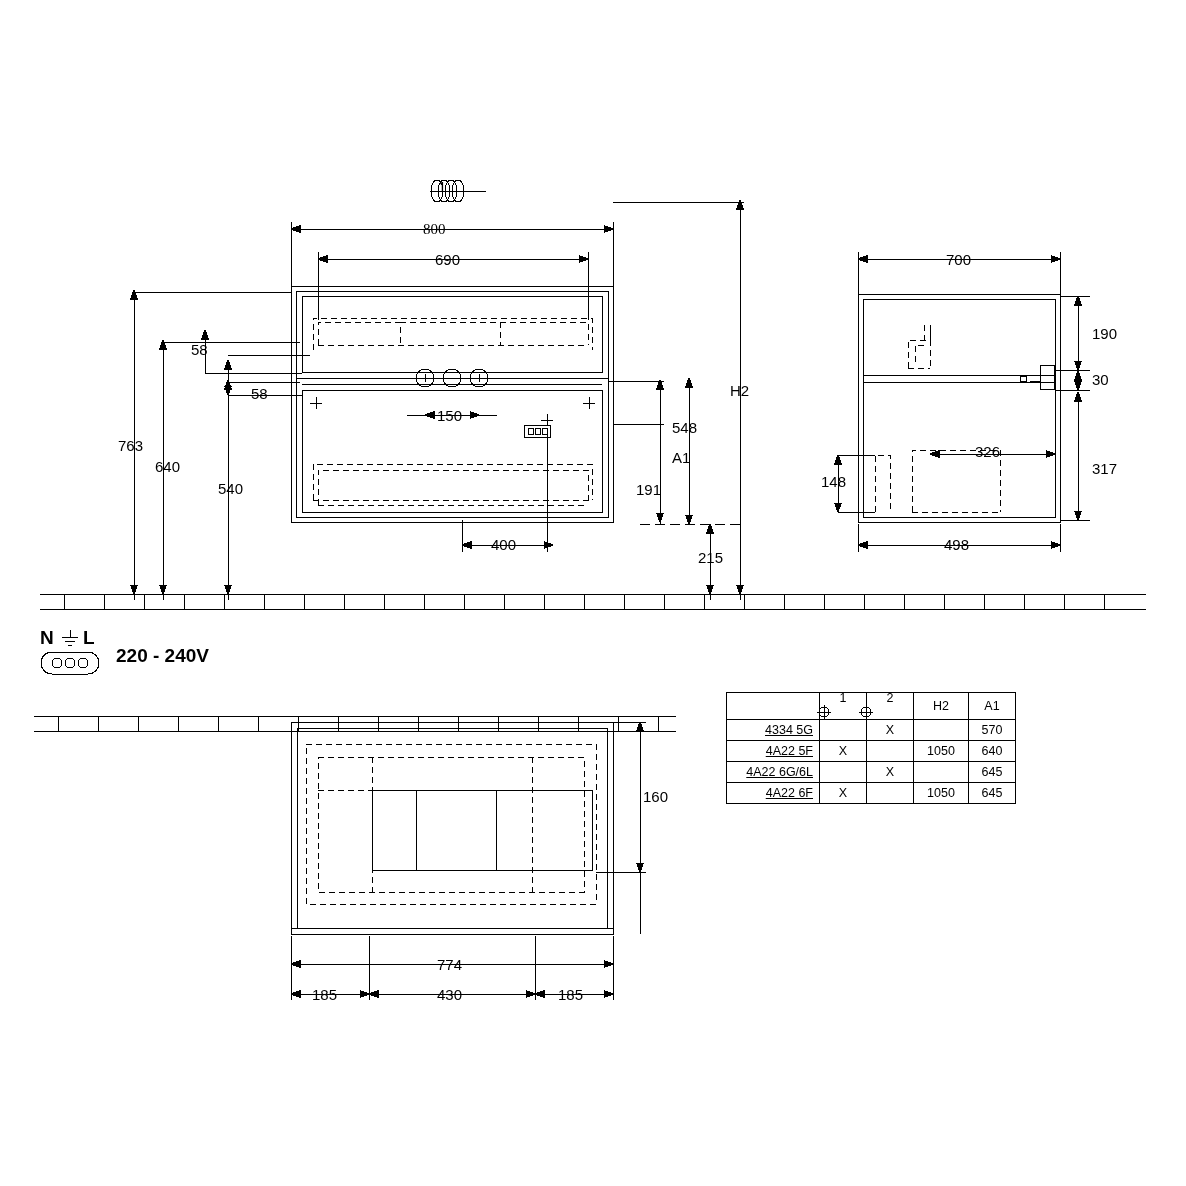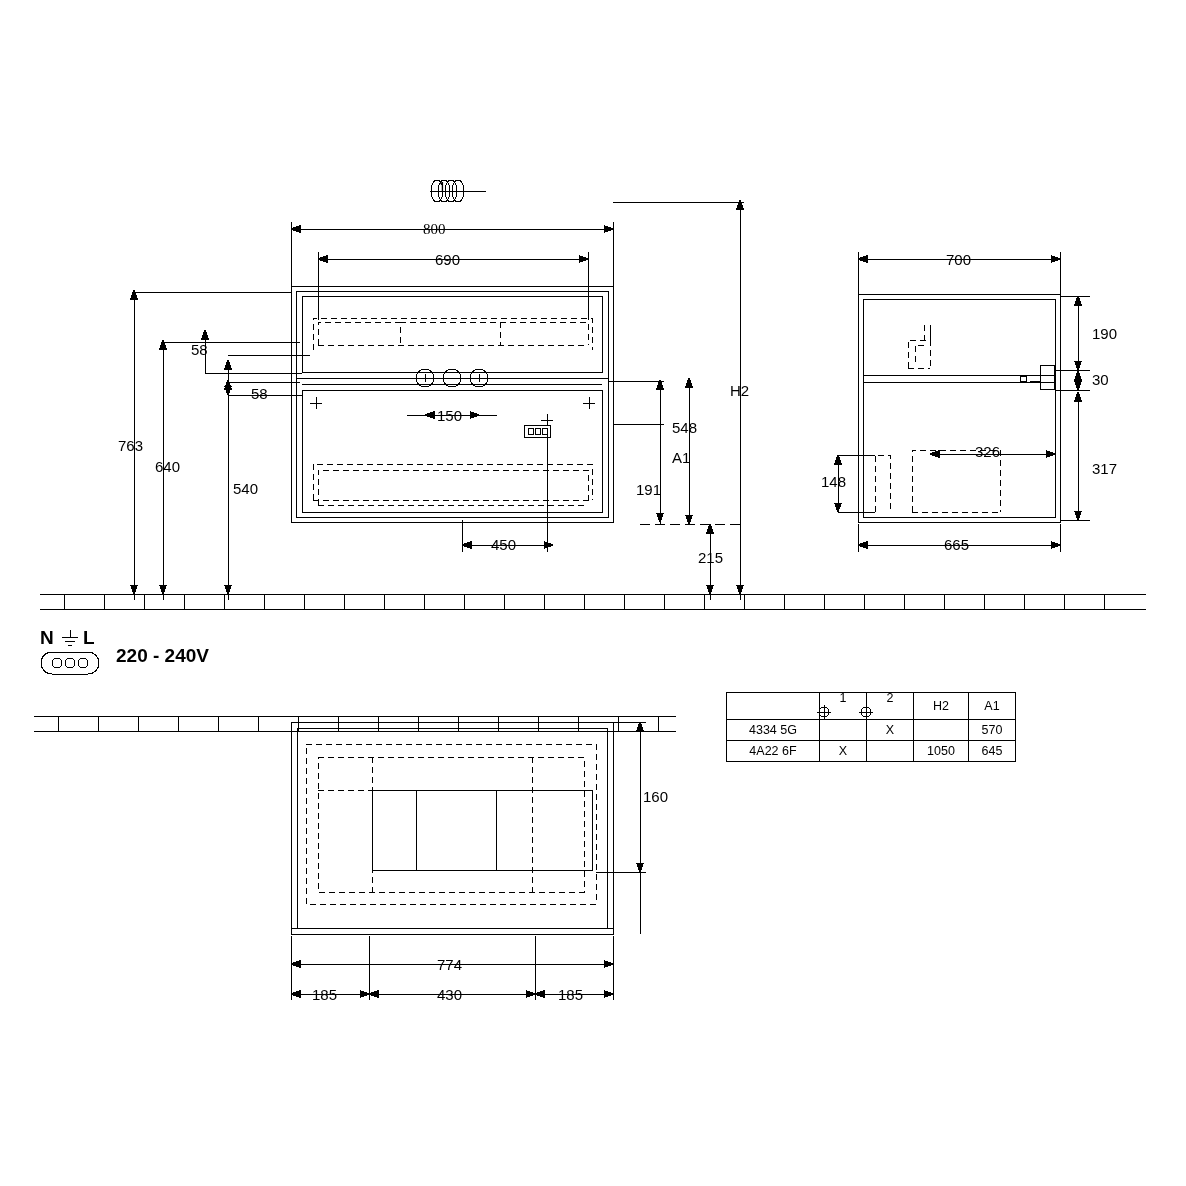--- a/index.html
+++ b/index.html
@@ -3,21 +3,21 @@
 <meta charset="utf-8">
 <style>
   html,body{margin:0;padding:0;background:#ffffff;}
   body{width:1186px;height:1186px;font-family:"Liberation Sans",sans-serif;color:#000;}
   #sheet{position:relative;width:1186px;height:1186px;overflow:hidden;}
   svg{position:absolute;left:0;top:0;}
   .lbl{position:absolute;font-size:15px;line-height:1;white-space:nowrap;}
   .lbl.big{font-size:19px;font-weight:600;}
   table.spec{position:absolute;border-collapse:collapse;font-size:12.5px;}
   table.spec td,table.spec th{border:1px solid #000;padding:2px 6px;font-weight:normal;text-align:center;height:16px;}
-  table.spec td.nm{text-align:center;width:80px;}
+  table.spec td.nm{text-align:right;width:80px;text-decoration:underline;}
   table.spec td.val{width:34px;}
   table.spec th{height:22px;}
 </style>
 </head>
 <body>
 
 <div id="sheet">
 
 <svg width="1186" height="1186" viewBox="0 0 1186 1186">
   <g fill="none" stroke="#000" stroke-width="1" shape-rendering="crispEdges">
@@ -282,35 +282,35 @@
 </svg>
 
 <div class="lbl" style="left:438px;top:179px;">1</div>
 <div class="lbl" style="left:423px;top:222px;font-family:Liberation Serif, serif;">800</div>
 <div class="lbl" style="left:435px;top:252px;">690</div>
 <div class="lbl" style="left:191px;top:342px;">58</div>
 <div class="lbl" style="left:251px;top:386px;">58</div>
 <div class="lbl" style="left:437px;top:408px;">150</div>
 <div class="lbl" style="left:118px;top:438px;">763</div>
 <div class="lbl" style="left:155px;top:459px;">640</div>
-<div class="lbl" style="left:218px;top:481px;margin-left:15px;">540</div>
-<div class="lbl" style="left:491px;top:537px;">450</div>
+<div class="lbl" style="left:218px;top:481px;">540</div>
+<div class="lbl" style="left:491px;top:537px;">400</div>
 <div class="lbl" style="left:672px;top:420px;">548</div>
 <div class="lbl" style="left:636px;top:482px;">191</div>
 <div class="lbl" style="left:698px;top:550px;">215</div>
 <div class="lbl" style="left:730px;top:383px;">H2</div>
 <div class="lbl" style="left:672px;top:450px;">A1</div>
 
 <div class="lbl" style="left:946px;top:252px;">700</div>
 <div class="lbl" style="left:1092px;top:326px;">190</div>
 <div class="lbl" style="left:1092px;top:372px;">30</div>
 <div class="lbl" style="left:1092px;top:461px;">317</div>
 <div class="lbl" style="left:975px;top:444px;">326</div>
 <div class="lbl" style="left:821px;top:474px;">148</div>
-<div class="lbl" style="left:944px;top:537px;">665</div>
+<div class="lbl" style="left:944px;top:537px;">498</div>
 
 <div class="lbl" style="left:643px;top:789px;">160</div>
 <div class="lbl" style="left:437px;top:957px;">774</div>
 <div class="lbl" style="left:312px;top:987px;">185</div>
 <div class="lbl" style="left:437px;top:987px;">430</div>
 <div class="lbl" style="left:558px;top:987px;">185</div>
 
 <div class="lbl big" style="left:40px;top:628px;">N</div>
 <div class="lbl big" style="left:83px;top:628px;">L</div>
 <div class="lbl big" style="left:116px;top:646px;">220 - 240V</div>
@@ -327,20 +327,34 @@
   </thead>
   <tbody>
     <tr>
       <td class="nm">4334 5G</td>
       <td class="val"></td>
       <td class="val">X</td>
       <td class="val"></td>
       <td class="val">570</td>
     </tr>
     <tr>
+      <td class="nm">4A22 5F</td>
+      <td class="val">X</td>
+      <td class="val"></td>
+      <td class="val">1050</td>
+      <td class="val">640</td>
+    </tr>
+    <tr>
+      <td class="nm">4A22 6G/6L</td>
+      <td class="val"></td>
+      <td class="val">X</td>
+      <td class="val"></td>
+      <td class="val">645</td>
+    </tr>
+    <tr>
       <td class="nm">4A22 6F</td>
       <td class="val">X</td>
       <td class="val"></td>
       <td class="val">1050</td>
       <td class="val">645</td>
     </tr>
   </tbody>
 </table>
 
 </div>

